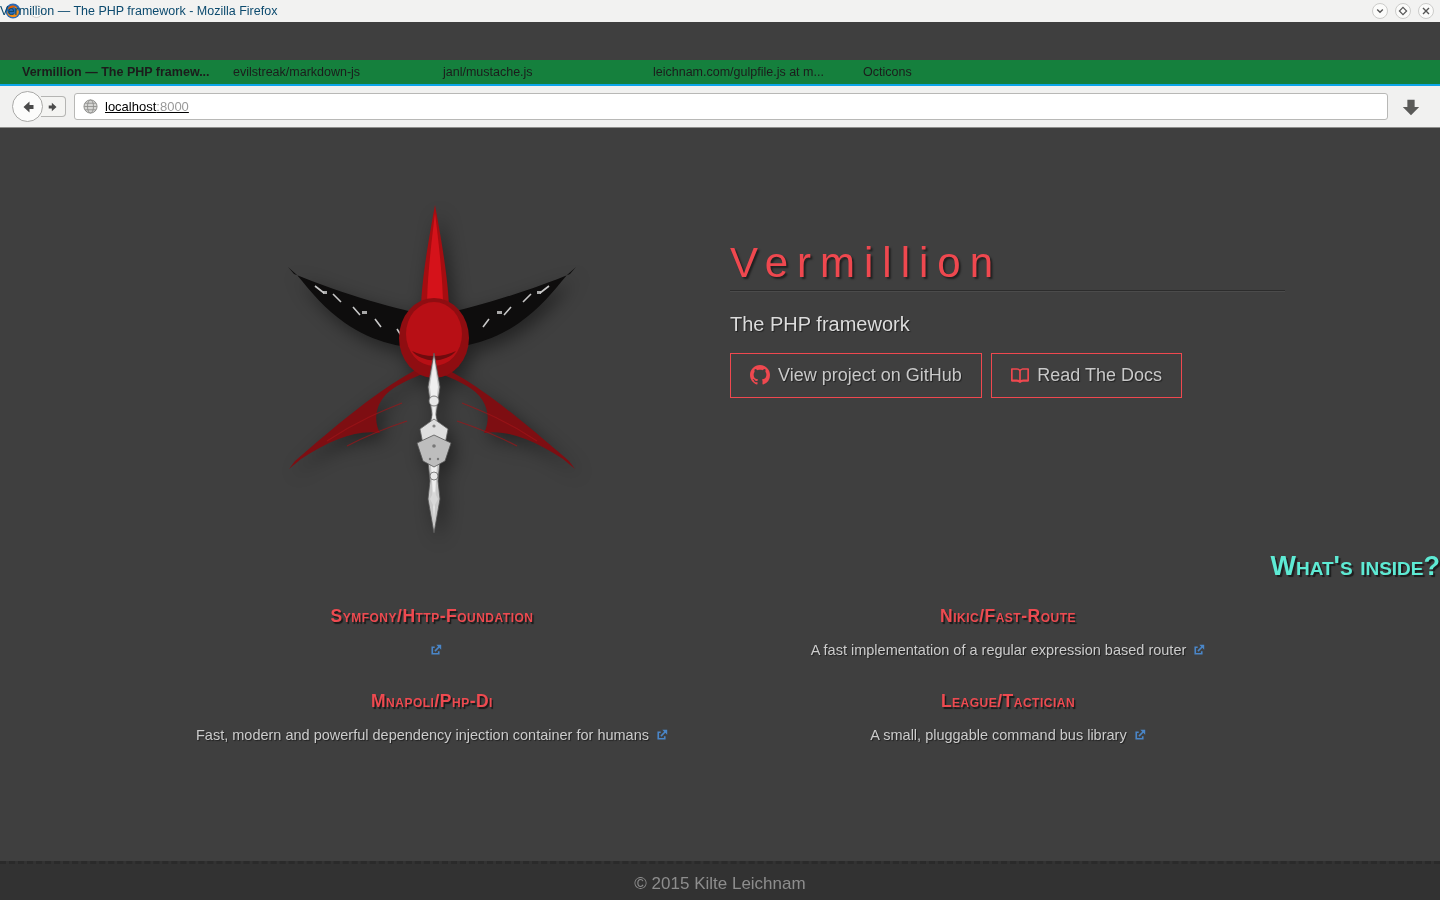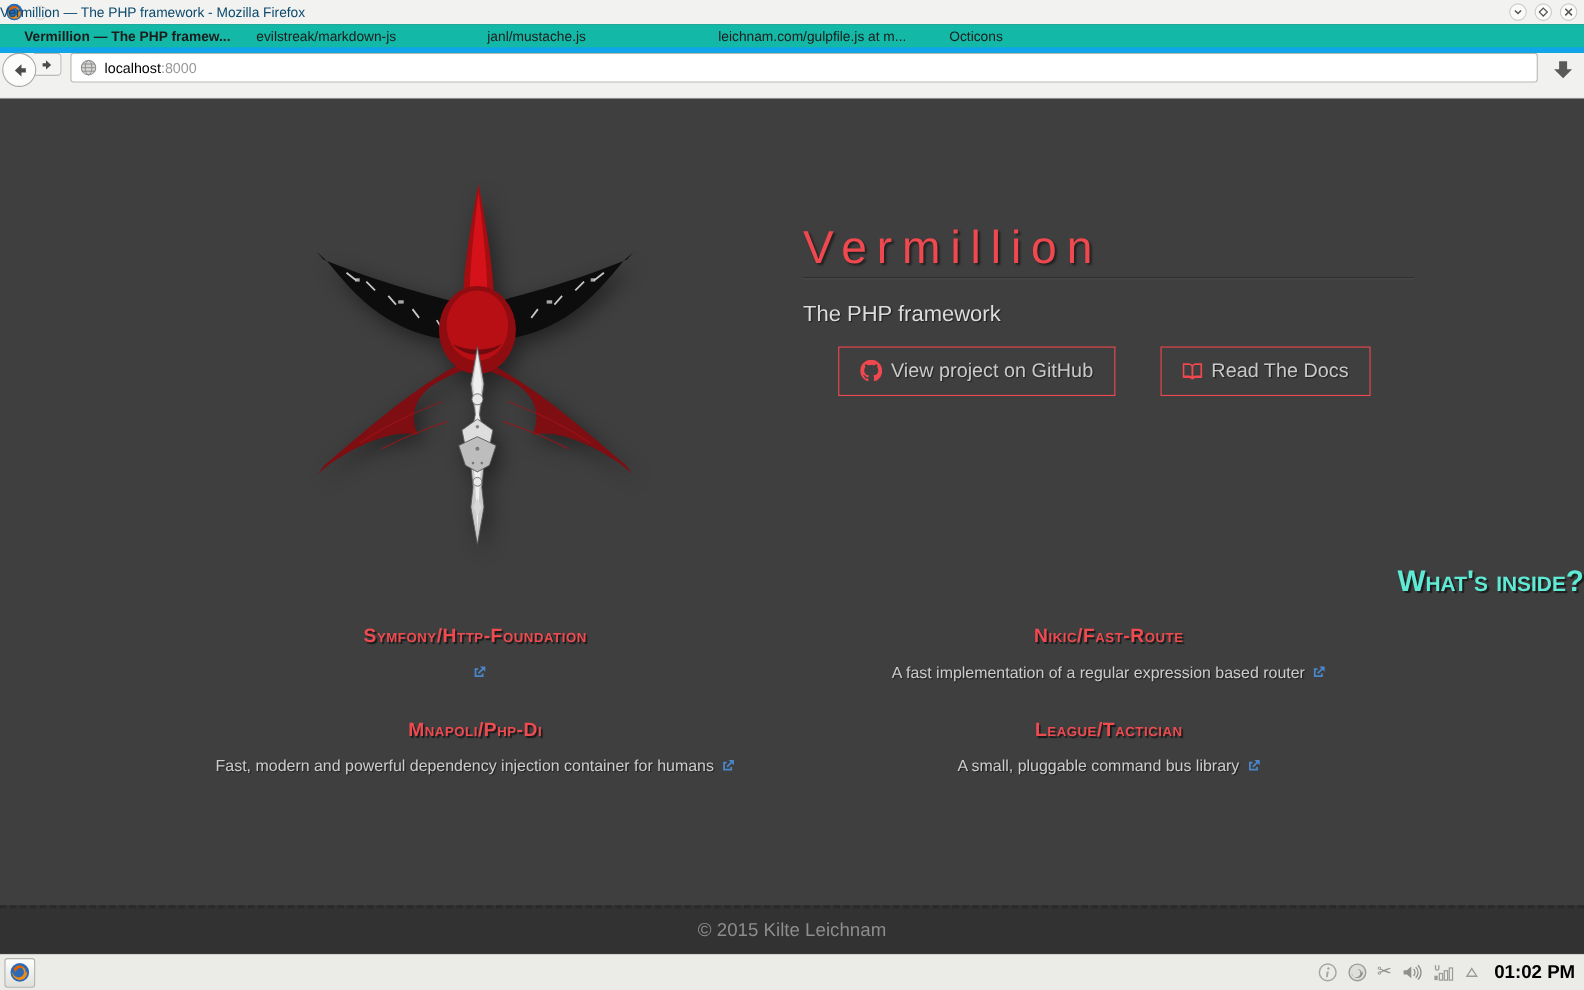--- a/index.html
+++ b/index.html
@@ -7,25 +7,25 @@
   body { font-family: "Liberation Sans", sans-serif; background:#3f3f3f; }
 
   
   .titlebar { height:22px; background:#f2f2f1; display:flex; align-items:center; position:relative; }
   .titlebar .ff-icon { width:16px; height:16px; margin-left:5px; }
   .titlebar-btn { width:13px; height:13px; border-radius:50%; background:#fafaf8; border:1px solid #cfcfcc; margin-left:9px; }
   .win-title { position:absolute; left:0; right:0; text-align:left; font-size:12.5px; color:#0c4a6e; }
   .win-controls { position:absolute; right:6px; top:3px; display:flex; gap:7px; }
   .win-btn { width:16px; height:16px; border-radius:50%; background:#fbfbfa; border:1px solid #ccccca; display:flex; align-items:center; justify-content:center; }
 
-  .tabbar { height:26px; background:#14b8a6; border-bottom:5px solid #0ea5e9; position:relative; }
+  .tabbar { height:26px; background:#15803d; border-bottom:2px solid #0ea5e9; position:relative;margin-top:38px; }
   .tab { position:absolute; top:50%; transform:translateY(-50%); font-size:12.5px; color:#1c1c1c; white-space:nowrap; cursor:default; }
   .tab.active { font-weight:bold; }
 
-  .navbar { height:42px; background:#f1f1f0; border-bottom:1px solid #8e8e8c; display:flex; padding:0 2px; }
+  .navbar { height:42px; background:#f1f1f0; border-bottom:1px solid #8e8e8c; display:flex; align-items:center; padding:0 12px;text-decoration:underline; }
   .nav-back { width:31px; height:31px; border-radius:50%; background:#fcfcfb; border:1px solid #a9a9a7; display:flex; align-items:center; justify-content:center; flex:none; z-index:2; }
   .nav-fwd { width:25px; height:21px; border-radius:0 4px 4px 0; background:#f4f4f2; border:1px solid #b5b5b3; border-left:none; margin-left:-2px; display:flex; align-items:center; justify-content:center; flex:none; }
   .urlbar { flex:1; height:27px; background:#fff; border:1px solid #b8b8b6; border-radius:3px; margin-left:8px; display:flex; align-items:center; padding:0 8px; }
   .url-text { font-size:13px; margin-left:7px; }
   .url-host { color:#000; }
   .url-port { color:#999; }
   .dl-btn { width:34px; height:30px; display:flex; align-items:center; justify-content:center; flex:none; }
 
   
   .content { height:777px; background:#3f3f3f; position:relative; color:#ccc; }
@@ -34,21 +34,21 @@
   .hero-left { width:576px; display:flex; justify-content:center; }
   .hero-right { width:576px; padding-left:10px; padding-top:48px; }
   .logo-svg { filter: drop-shadow(5px 7px 9px rgba(0,0,0,0.45)); }
 
   h1.brand { font-size:42px; font-weight:normal; letter-spacing:9px; color:#ef484f;
              text-shadow:2px 2px 2px rgba(0,0,0,0.5); margin-bottom:3px; }
   .title-divider { border:none; border-top:1px solid #2c2c2c; border-bottom:1px solid #4b4b4b; height:0; width:555px; }
   .subtitle { font-size:20px; color:#dcdcdc; margin:21px 0 17px; text-shadow:1px 1px 1px rgba(0,0,0,0.5); }
   .btn { display:inline-block; border:1px solid #ef484f; background:transparent; color:#c9c9c9;
          font-size:18px; font-family:"Liberation Sans",sans-serif; padding:11px 19px; margin-right:5px;
-         cursor:pointer; text-shadow:1px 1px 1px rgba(0,0,0,0.5);margin-left:32px; }
+         cursor:pointer; text-shadow:1px 1px 1px rgba(0,0,0,0.5); }
   .btn svg { vertical-align:-4px; margin-right:8px; }
 
   .inside-heading { position:absolute; top:423px; width:100%; text-align:right;
                     font-size:27px; font-weight:bold; font-variant:small-caps; color:#5eead4;
                     text-shadow:2px 2px 1px rgba(0,0,0,0.55); }
 
   .packages { position:absolute; top:478px; left:144px; width:1152px; }
   .pkg-row { display:flex; margin-bottom:33px; }
   .pkg { width:50%; text-align:center; }
   .pkg-name { font-size:17.5px; font-weight:bold; font-variant:small-caps; letter-spacing:0.5px;

